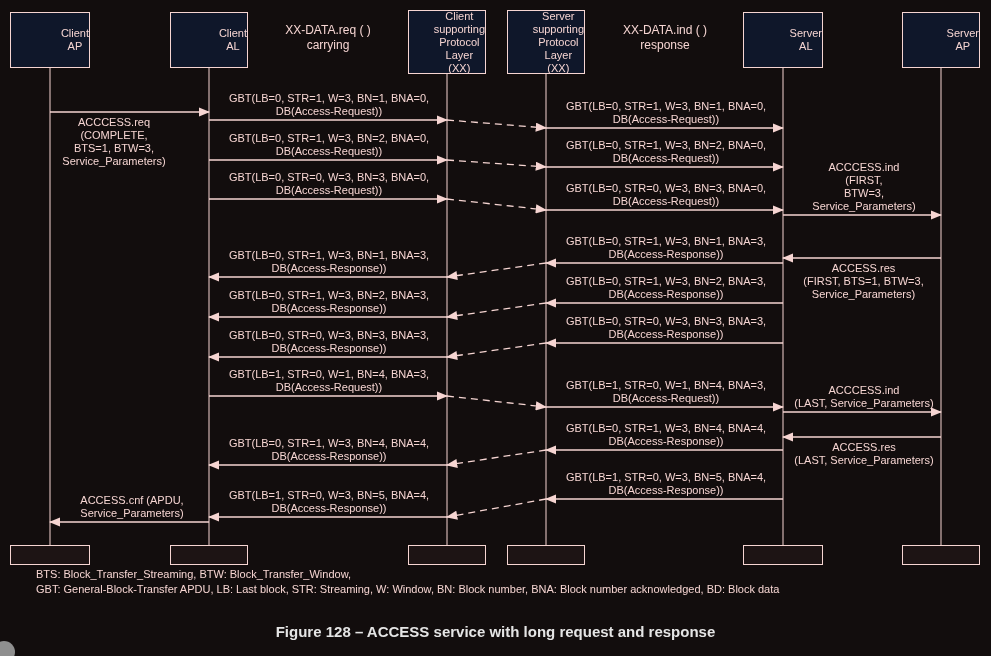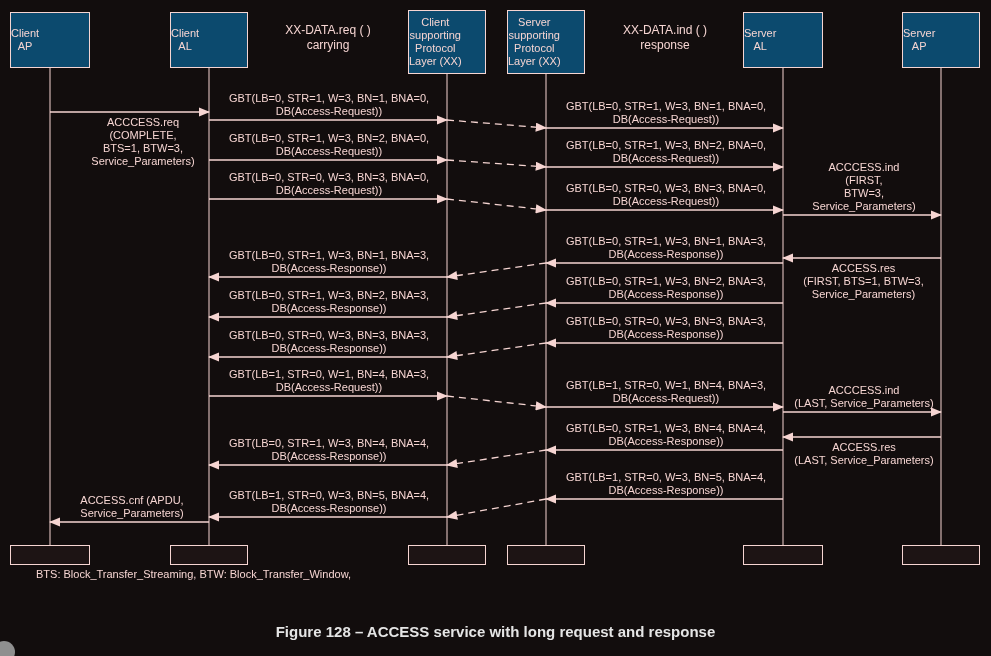--- a/index.html
+++ b/index.html
@@ -5,23 +5,23 @@
   * { margin:0; padding:0; box-sizing:border-box; }
   html,body { background:#000; }
   .stage {
     position:relative; width:991px; height:656px;
     background:#120d0d; overflow:hidden;
     font-family:"Liberation Sans", sans-serif;
     color:#f6d5d2;
   }
   .wires { position:absolute; left:0; top:0; }
   .hbox {
-    position:absolute; border:1px solid #f6d5d2; background:#0c4a6e;
-    display:flex; align-items:center; justify-content:flex-start;
-    text-align:center; font-size:11px; line-height:13px; white-space:pre-line;
+    position:absolute; border:1px solid #f6d5d2; background:#0f172a;
+    display:flex; align-items:center; justify-content:flex-end;
+    text-align:center; font-size:11px; line-height:13px; white-space:pre-line;padding-left:44px;
   }
   .fbox { position:absolute; border:1px solid #f6d5d2; background:#1d1414; }
   .colhead {
     position:absolute; font-weight:normal; font-size:12px; line-height:15px;
     text-align:center; white-space:pre-line;
   }
   .msg {
     position:absolute; font-size:11px; line-height:13px;
     text-align:center; white-space:pre-line;
   }
@@ -146,21 +146,21 @@
 DB(Access-Response))</div>
   <div class="msg" style="left:556px;top:315px;width:220px">GBT(LB=0, STR=0, W=3, BN=3, BNA=3,
 DB(Access-Response))</div>
   <div class="msg" style="left:556px;top:379px;width:220px">GBT(LB=1, STR=0, W=1, BN=4, BNA=3,
 DB(Access-Request))</div>
   <div class="msg" style="left:556px;top:422px;width:220px">GBT(LB=0, STR=1, W=3, BN=4, BNA=4,
 DB(Access-Response))</div>
   <div class="msg" style="left:556px;top:471px;width:220px">GBT(LB=1, STR=0, W=3, BN=5, BNA=4,
 DB(Access-Response))</div>
 
-  <div class="msg" style="left:69px;top:116px;width:148px">ACCCESS.req
+  <div class="msg" style="left:40px;top:116px;width:148px">ACCCESS.req
 (COMPLETE,
 BTS=1, BTW=3,
 Service_Parameters)</div>
   <div class="msg" style="left:791px;top:161px;width:146px">ACCCESS.ind
 (FIRST,
 BTW=3,
 Service_Parameters)</div>
   <div class="msg" style="left:788px;top:262px;width:151px">ACCESS.res
 (FIRST,  BTS=1, BTW=3,
 Service_Parameters)</div>
@@ -172,18 +172,19 @@
 Service_Parameters)</div>
 
   <div class="fbox" style="left:10px;top:545px;width:80px;height:20px"></div>
   <div class="fbox" style="left:170px;top:545px;width:78px;height:20px"></div>
   <div class="fbox" style="left:408px;top:545px;width:78px;height:20px"></div>
   <div class="fbox" style="left:507px;top:545px;width:78px;height:20px"></div>
   <div class="fbox" style="left:743px;top:545px;width:80px;height:20px"></div>
   <div class="fbox" style="left:902px;top:545px;width:78px;height:20px"></div>
 
   <div class="legend" style="left:15px;top:567px;width:960px">BTS: Block_Transfer_Streaming, BTW: Block_Transfer_Window,</div>
+  <div class="legend" style="left:15px;top:582px;width:960px">GBT: General-Block-Transfer APDU, LB: Last block, STR: Streaming, W: Window, BN: Block number, BNA: Block number acknowledged, BD: Block data</div>
 
   <div class="caption" style="top:623px">Figure 128 – ACCESS service with long request and response</div>
 
   <div class="corner-dot" style="left:-7px;top:641px;width:22px;height:22px"></div>
 
 </div>
 
 </body></html>

